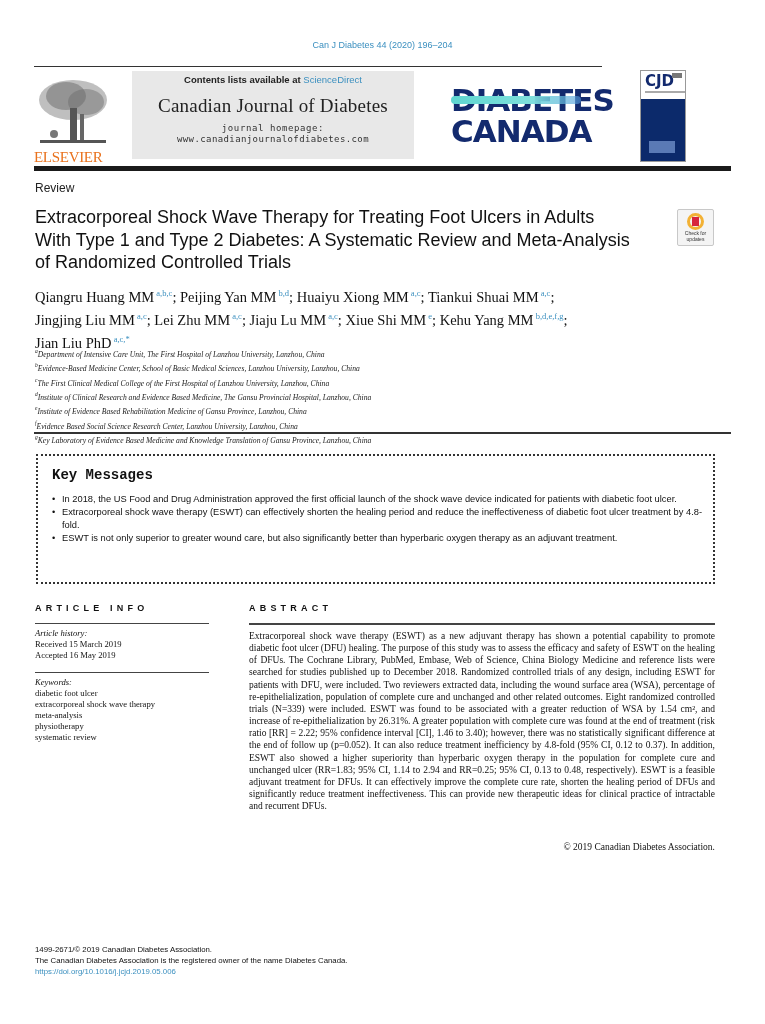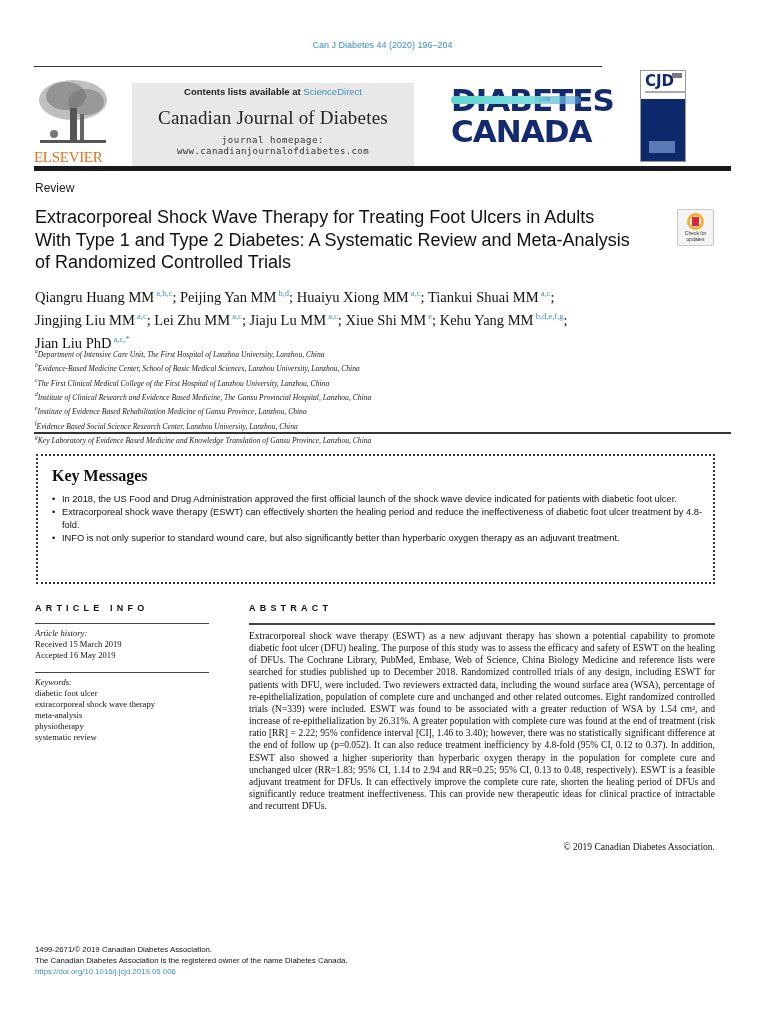--- a/index.html
+++ b/index.html
@@ -10,21 +10,21 @@
     font-family: "Liberation Sans", sans-serif; font-size: 9px; color: #3a8fbf; }
 
   .top-rule { position: absolute; top: 66px; left: 34px; width: 568px; height: 1px; background: #333; }
 
   .masthead { position: absolute; top: 70px; left: 34px; width: 696px; height: 94px; }
   .elsevier-logo { position: absolute; left: 0; top: 6px; width: 80px; height: 90px; }
   .elsevier-tree { position: absolute; left: 2px; top: 2px; width: 74px; height: 68px; }
   .elsevier-word { position: absolute; left: 0; bottom: 0; width: 80px; text-align: left;
     font-family: "Liberation Serif", serif; font-size: 15px; color: #e9711c; letter-spacing: -0.3px; }
 
-  .journal-box { position: absolute; left: 98px; top: 13px; width: 282px; height: 88px; background: #e8e8e8; text-align: center; }
+  .journal-box { position: absolute; left: 98px; top: 1px; width: 282px; height: 88px; background: #e8e8e8; text-align: center; }
   .contents-line { margin-top: 3px; font-size: 9.5px; font-weight: bold; color: #222; }
   .contents-line .sd { color: #3a8fbf; font-weight: normal; }
   .journal-title { margin-top: 10px; font-family: "Liberation Serif", serif; font-size: 19px; color: #222; letter-spacing: 0.2px; }
   .homepage-label { margin-top: 6px; font-family: "DejaVu Sans Mono", monospace; font-size: 9px; color: #333; letter-spacing: 0.6px; }
   .homepage-url { margin-top: 1px; font-family: "DejaVu Sans Mono", monospace; font-size: 9px; color: #333; letter-spacing: 0.4px; }
 
   .dc-logo { position: absolute; left: 417px; top: 15px; width: 180px; height: 70px; }
   .dc-line1, .dc-line2 { font-family: "DejaVu Sans", sans-serif; font-weight: bold; color: #132a6e; line-height: 1; }
   .dc-line1 { font-size: 31px; letter-spacing: -1px; position: relative; }
   .dc-line2 { font-size: 31px; letter-spacing: -1px; margin-top: 0px; }
@@ -54,21 +54,21 @@
     font-size: 14.5px; line-height: 19px; color: #111; }
   .authors sup { color: #3a8fbf; font-size: 8.5px; }
 
   .affils { position: absolute; top: 346px; left: 35px; width: 560px; font-family: "Liberation Serif", serif;
     font-style: italic; font-size: 7.6px; line-height: 10.8px; color: #222; }
   .affils sup { font-size: 5.5px; }
 
   .mid-rule { position: absolute; top: 432px; left: 34px; width: 697px; height: 2px; background: #333; }
 
   .key-box { position: absolute; top: 454px; left: 36px; width: 679px; height: 130px; border: 2px dotted #333; }
-  .key-title { position: absolute; top: 11px; left: 14px; font-family: Liberation Serif, serif; font-weight: bold; font-size: 16px; color: #111; }
+  .key-title { position: absolute; top: 11px; left: 14px; font-family: Liberation Mono, monospace; font-weight: bold; font-size: 14px; color: #111; }
   .key-list { position: absolute; top: 37px; left: 14px; width: 650px; list-style: none; font-family: "Liberation Sans", sans-serif;
     font-size: 9.3px; line-height: 13px; color: #111; }
   .key-list li { position: relative; padding-left: 10px; text-align: justify; }
   .key-list li::before { content: "•"; position: absolute; left: 0; top: 0; }
 
   .info-head { position: absolute; top: 603px; left: 35px; font-family: "Liberation Sans", sans-serif; font-weight: bold;
     font-size: 9px; letter-spacing: 4.2px; color: #111; }
   .info-rule1 { position: absolute; top: 623px; left: 35px; width: 174px; height: 1px; background: #444; }
   .info-history { position: absolute; top: 628px; left: 35px; font-family: "Liberation Serif", serif; font-size: 8.6px; line-height: 11px; color: #111; }
   .info-history .lbl, .info-kw .lbl { font-style: italic; }
@@ -152,21 +152,21 @@
     <div><sup>g</sup>Key Laboratory of Evidence Based Medicine and Knowledge Translation of Gansu Province, Lanzhou, China</div>
   </div>
 
 <div class="mid-rule"></div>
 
 <div class="key-box">
   <div class="key-title">Key Messages</div>
   <ul class="key-list">
     <li>In 2018, the US Food and Drug Administration approved the first official launch of the shock wave device indicated for patients with diabetic foot ulcer.</li>
     <li>Extracorporeal shock wave therapy (ESWT) can effectively shorten the healing period and reduce the ineffectiveness of diabetic foot ulcer treatment by 4.8-fold.</li>
-    <li>INFO is not only superior to standard wound care, but also significantly better than hyperbaric oxygen therapy as an adjuvant treatment.</li>
+    <li>ESWT is not only superior to greater wound care, but also significantly better than hyperbaric oxygen therapy as an adjuvant treatment.</li>
   </ul>
 </div>
 
 <div class="info-head">ARTICLE INFO</div>
 <div class="info-rule1"></div>
 <div class="info-history">
   <div class="lbl">Article history:</div>
   <div>Received 15 March 2019</div>
   <div>Accepted 16 May 2019</div>
 </div>

